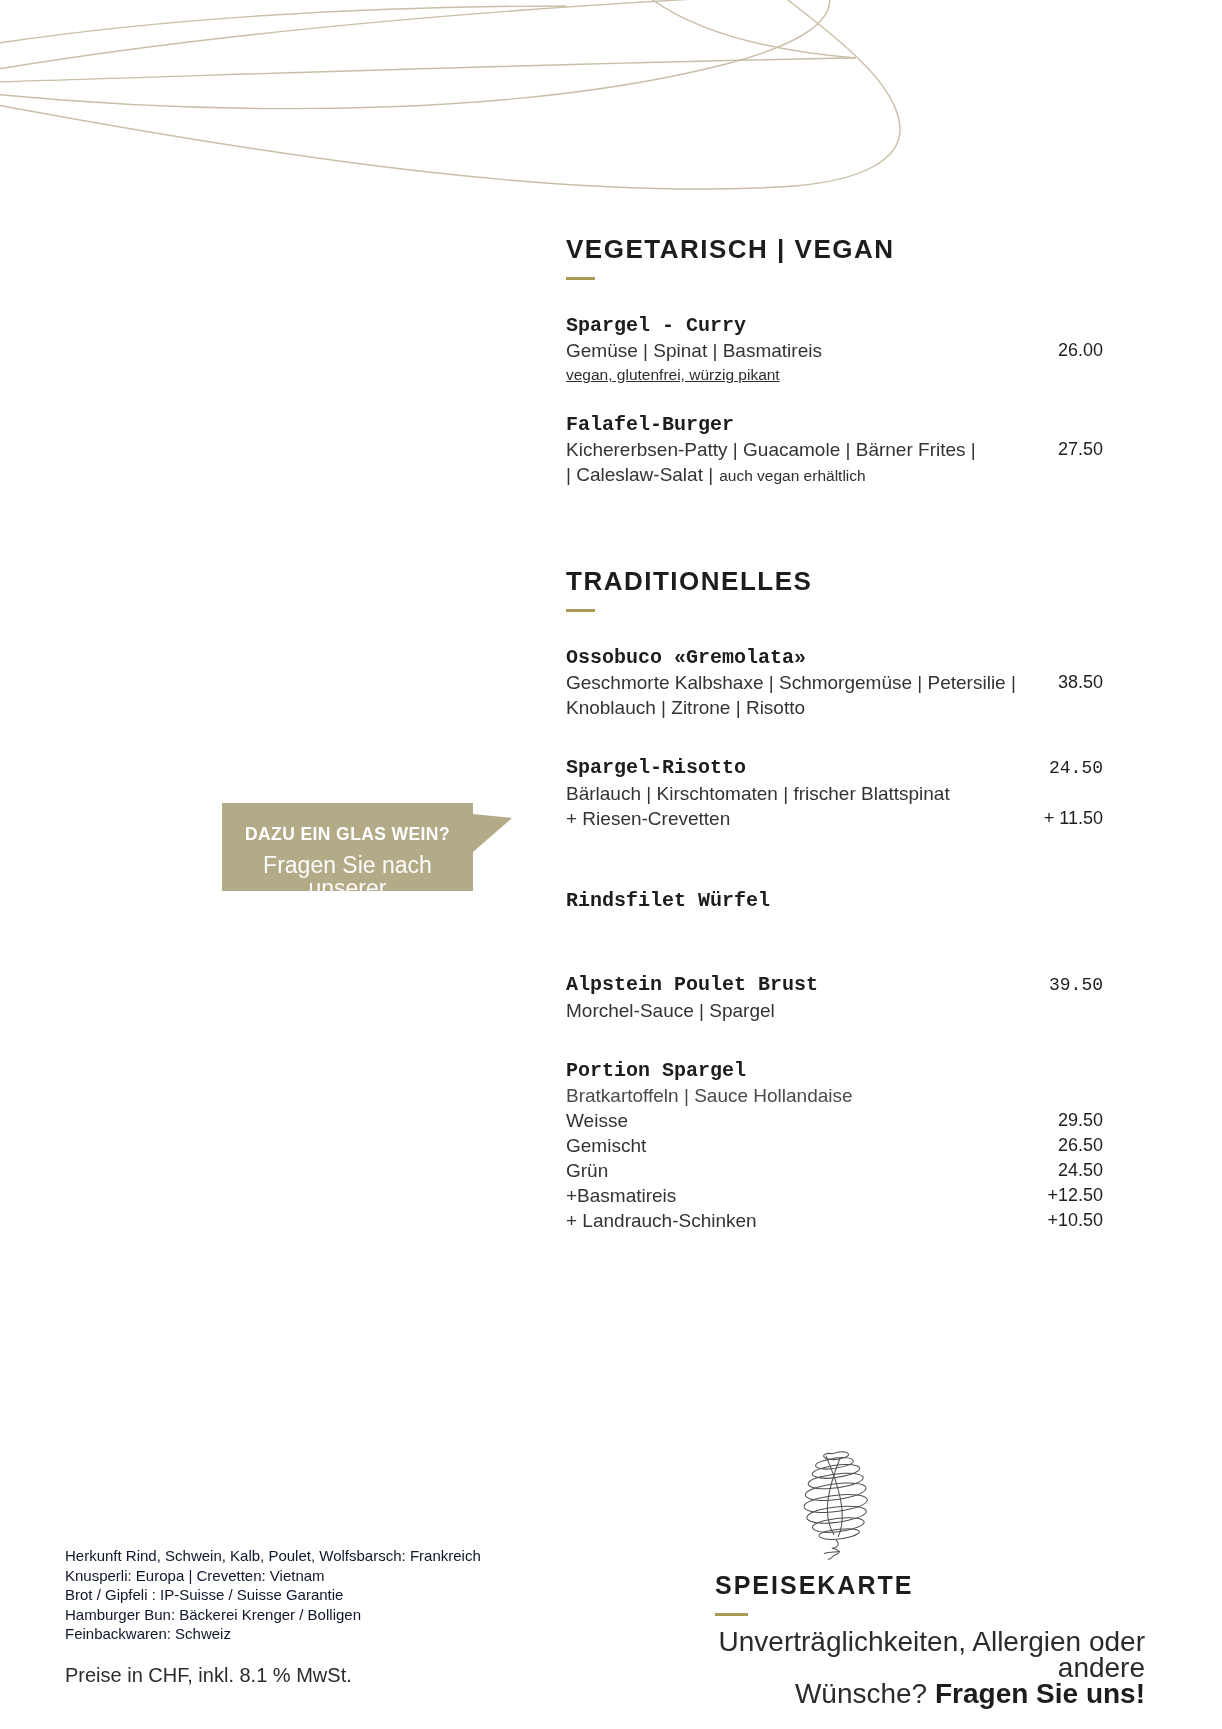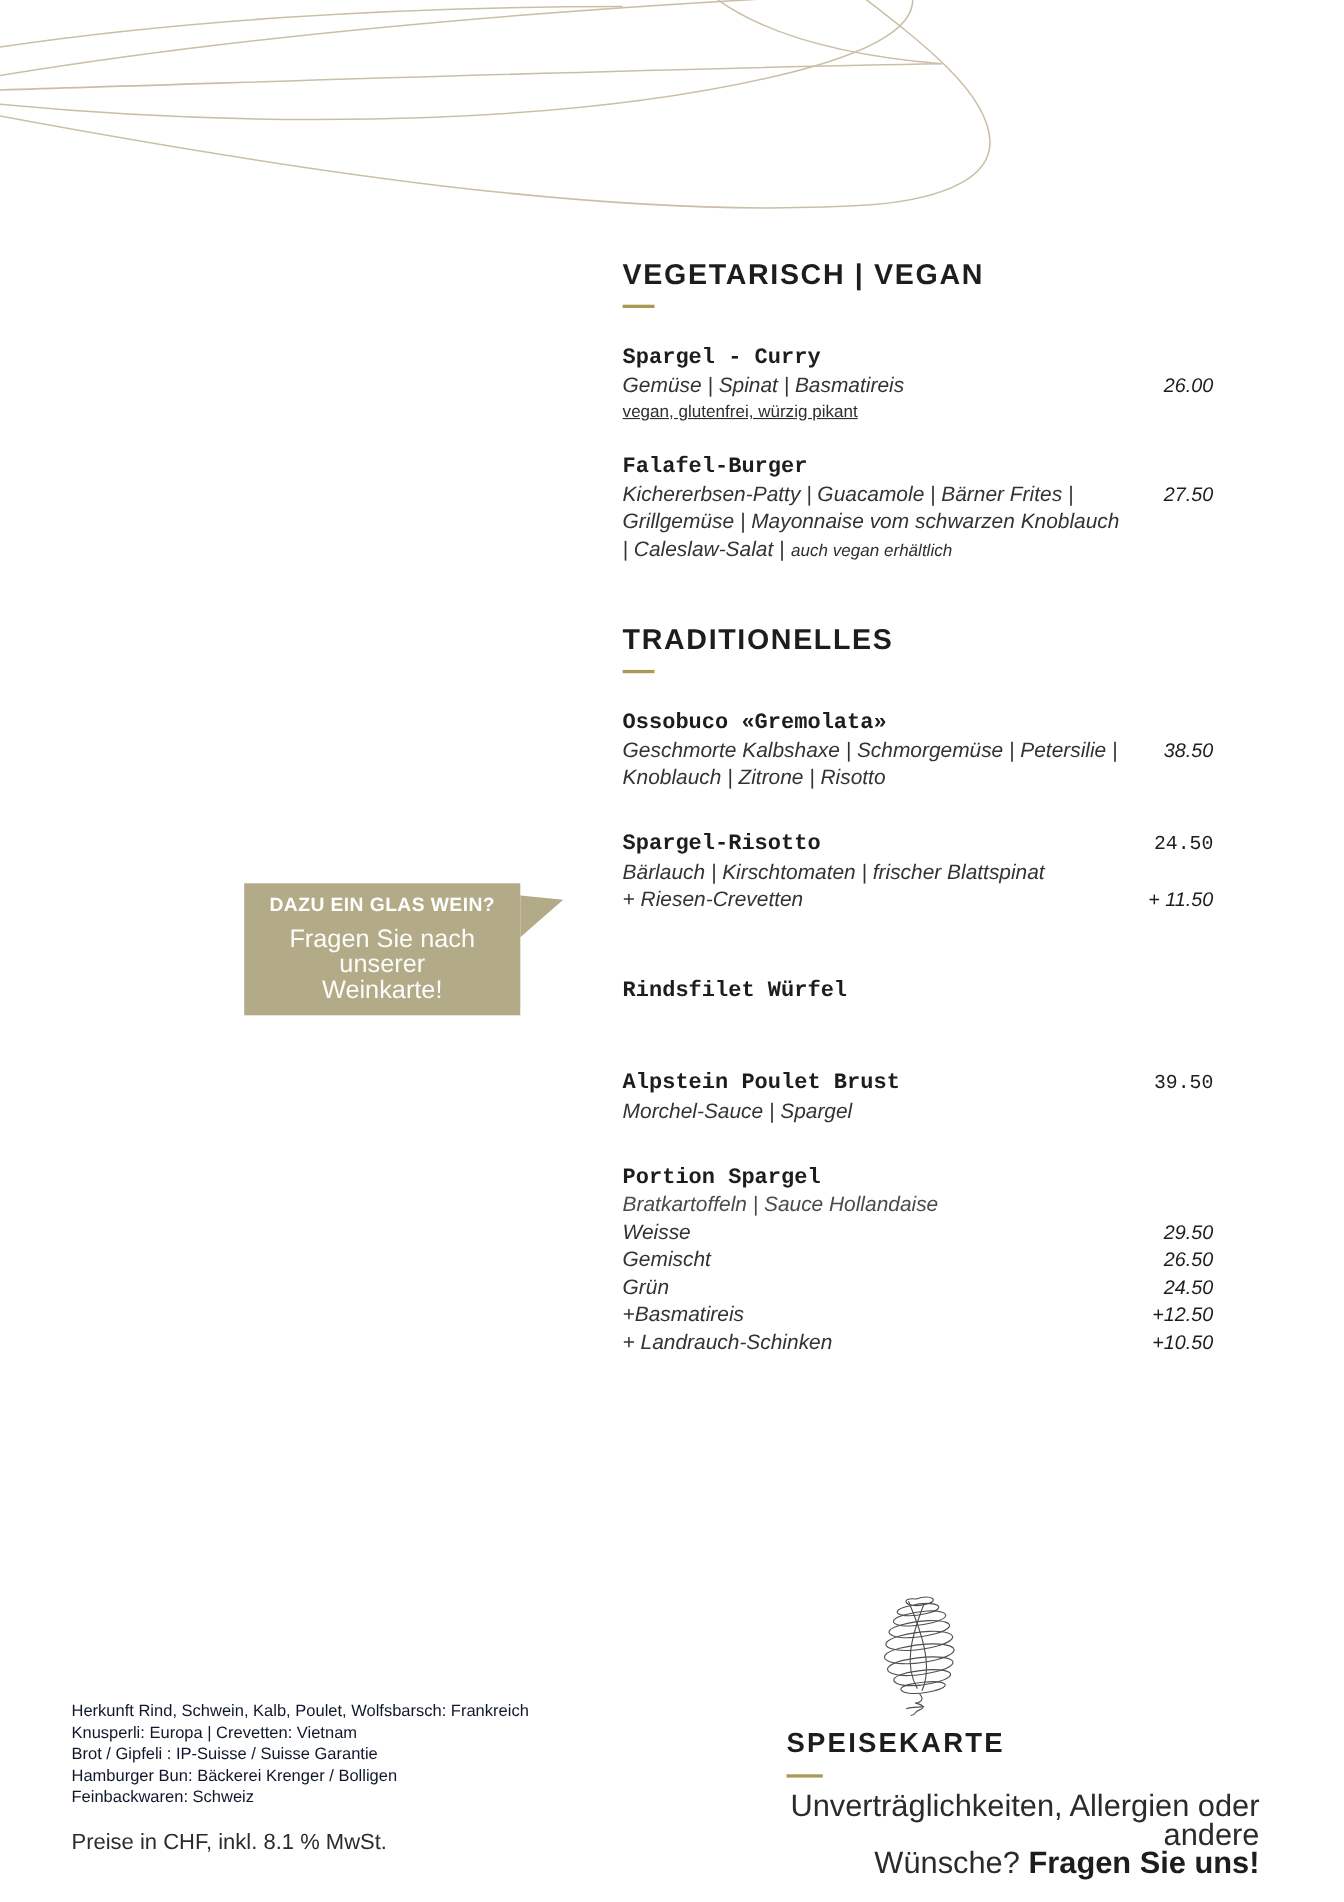--- a/index.html
+++ b/index.html
@@ -19,28 +19,28 @@
   .gold-dash{width:29px;height:3px;background:#ab9a55;margin-top:12px;}
   .menu-item{margin-top:26px;}
   .section-items .menu-item:first-child{margin-top:33px;}
   #section-traditionelles .section-items .menu-item:nth-child(2){margin-top:35px;}
   #section-traditionelles .section-items .menu-item:nth-child(3){margin-top:57px;}
   #section-traditionelles .section-items .menu-item:nth-child(4){margin-top:59px;}
   #section-traditionelles .section-items .menu-item:nth-child(5){margin-top:35px;}
   .item-title{display:flex;justify-content:space-between;align-items:baseline;
     font-size:20px;font-weight:bold;line-height:25px;color:#1d1d1d;font-family:Liberation Mono, monospace;}
   .item-line{display:flex;justify-content:space-between;align-items:flex-end;
-    font-size:19px;line-height:25px;color:#333333;font-style:italic;}
+    font-size:19px;line-height:25px;color:#333333;}
   .item-line.muted{color:#4a4a4a;}
   .price{font-size:18px;font-weight:normal;color:#1d1d1d;white-space:nowrap;margin-left:12px;}
   .small-note{font-size:15.5px;line-height:23px;color:#2e2e2e;text-decoration:underline;}
   .inline-note{font-size:15.5px;color:#2e2e2e;margin-left:6px;}
   
-  .wine-callout{position:absolute;left:222px;top:803px;width:251px;height:120px;
-    background:#b3aa88;color:#ffffff;text-align:center;box-sizing:border-box;padding-top:9px;}
+  .wine-callout{position:absolute;left:222px;top:803px;width:251px;height:88px;
+    background:#b3aa88;color:#ffffff;text-align:center;box-sizing:border-box;padding-top:21px;}
   .wine-tail{position:absolute;left:100%;top:11px;width:0;height:0;
     border-left:39px solid #b3aa88;border-top:4px solid transparent;border-bottom:34px solid transparent;}
   .wine-title{font-size:17.5px;font-weight:bold;letter-spacing:0.4px;}
   .wine-text{font-size:23px;line-height:23px;margin-top:9px;opacity:.97;}
   
   .origin-block{position:absolute;left:65px;top:1546px;font-size:15px;line-height:19.5px;color:#0f172a;}
   .tax-note{position:absolute;left:65px;top:1664px;font-size:20px;color:#2b2b2b;}
   .brand-block{position:absolute;left:715px;top:1443px;width:430px;}
   .brand-logo{position:absolute;left:62px;top:0;width:112px;height:118px;}
   .brand-title{margin:0;padding-top:128px;font-size:25px;font-weight:bold;letter-spacing:2px;color:#1d1d1d;}
@@ -77,23 +77,20 @@
           </div>
           <div class="small-note">vegan, glutenfrei, würzig pikant</div>
         </div>
         <div class="menu-item">
           <div class="item-title">
             <span>Falafel-Burger</span>
           </div>
           <div class="item-line">
             <span>Kichererbsen-Patty | Guacamole | Bärner Frites |</span>
             <span class="price">27.50</span>
-          </div>
-          <div class="item-line">
-            <span>Grillgemüse | Mayonnaise vom schwarzen Knoblauch</span>
           </div>
           <div class="item-line">
             <span>| Caleslaw-Salat |<span class="inline-note">auch vegan erhältlich</span></span>
           </div>
         </div>
       </div>
     </section>
     <section class="menu-section" id="section-traditionelles">
       <h2 class="section-heading">TRADITIONELLES</h2>
       <div class="gold-dash"></div>

